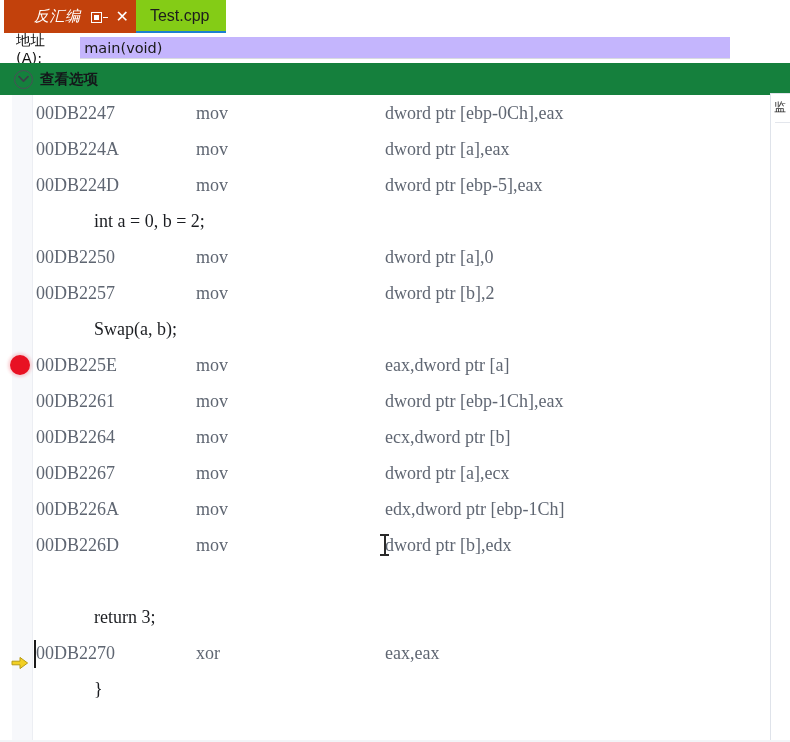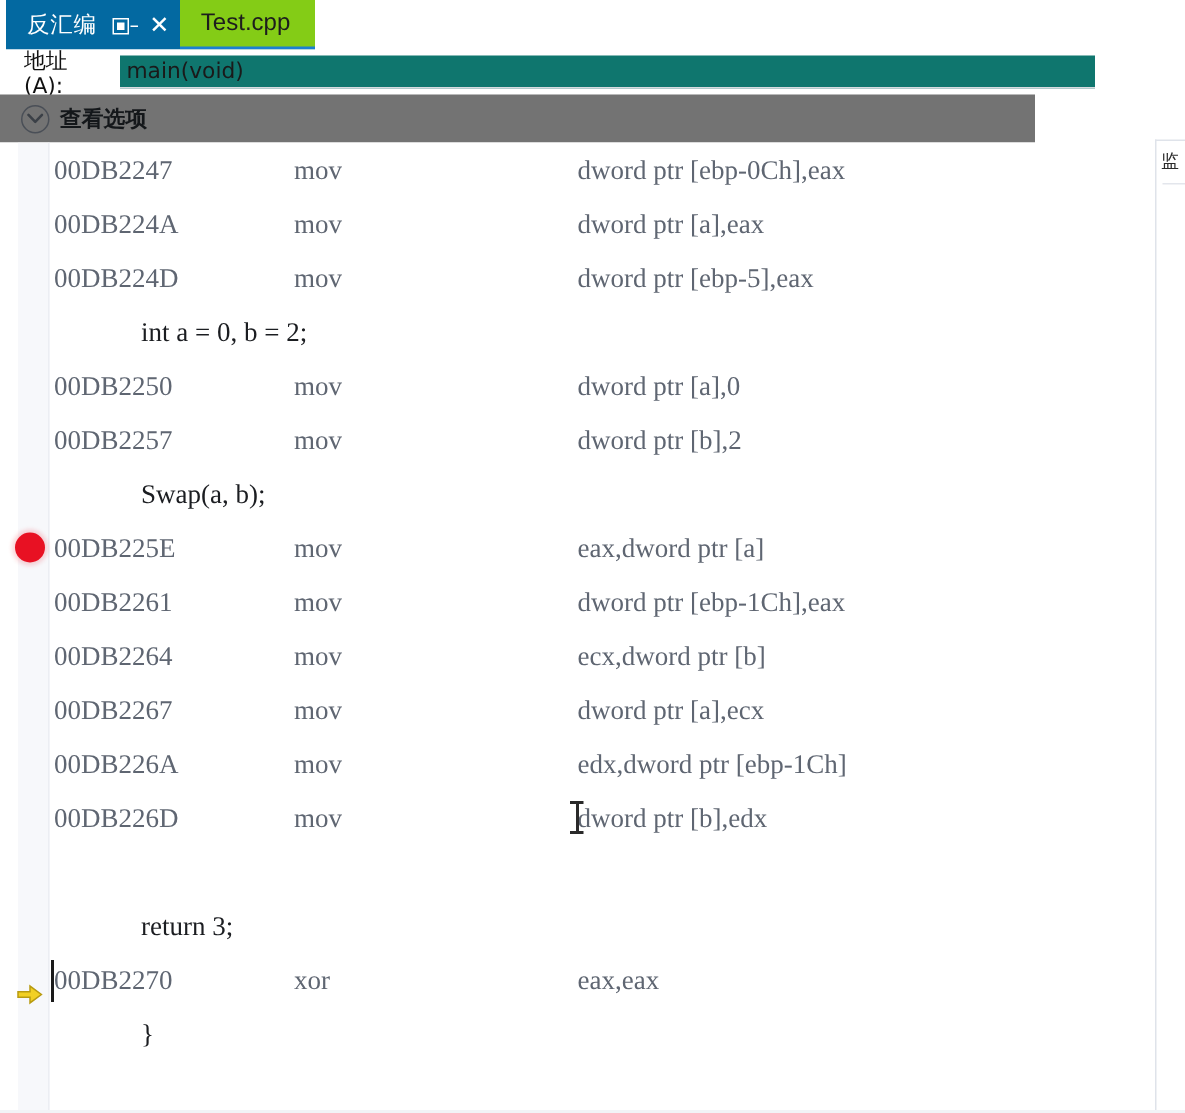--- a/index.html
+++ b/index.html
@@ -27,24 +27,25 @@
   }
   .tab {
     display: flex;
     align-items: center;
     height: 33px;
     box-sizing: border-box;
     font-size: 15.5px;
     white-space: nowrap;
   }
   .tab.active {
-    background: #0369a1;
+    background: #c2410c;
     color: #ffffff;
-    padding: 0 7px 0 14px;
+    padding: 0 7px 0 30px;
     margin-left: 4px;
+    font-style: italic;
   }
   .tab.active .tab-title {
     font-size: 15px;
     letter-spacing: .5px;
   }
   .tab.inactive {
     background: #84cc16;
     color: #1d1d1d;
     padding: 0 16px 0 14px;
     border-bottom: 2px solid #1c7fd1;
@@ -109,38 +110,38 @@
     color: #111111;
     font-family: "DejaVu Sans", sans-serif;
   }
   .addr-input {
     margin-left: 10px;
     width: 660px;
     height: 22px;
     line-height: 22px;
     border: none;
     border-bottom: 1px solid #d8dbe0;
-    background: #0f766e;
+    background: #c4b5fd;
     font-size: 14.5px;
     color: #1a1a1a;
     padding: 0 4px;
     font-family: "DejaVu Sans", sans-serif;
     outline: none;
     box-sizing: border-box;
   }
 
   
   .viewopt-row {
     position: absolute;
     left: 0; top: 63px;
-    width: 690px;
+    width: 790px;
     height: 32px;
     display: flex;
     align-items: center;
-    background: #737373;
+    background: #15803d;
   }
   .chev-circle {
     margin-left: 14px;
     width: 19px; height: 19px;
     border-radius: 50%;
     border: 1.4px solid #4a4f57;
     display: flex;
     align-items: center;
     justify-content: center;
     box-sizing: border-box;

